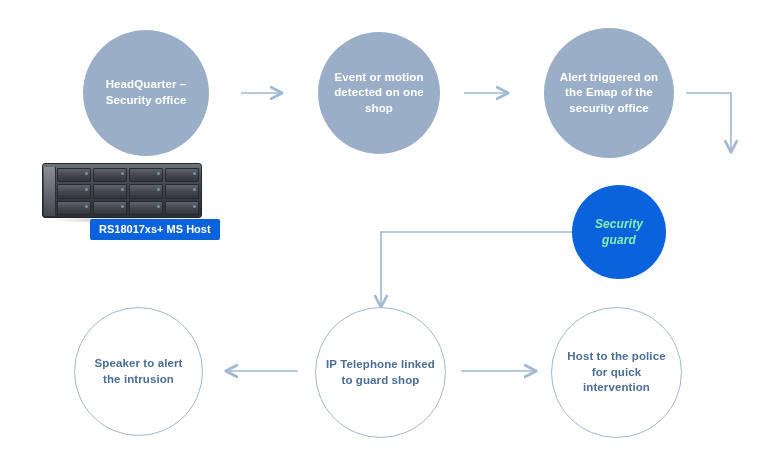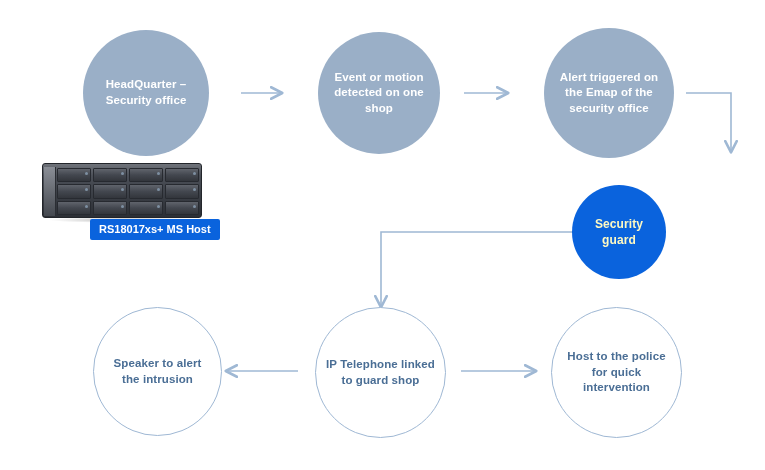--- a/index.html
+++ b/index.html
@@ -36,22 +36,23 @@
     font-weight: bold;
     letter-spacing: 0.1px;
   }
   .node.filled-gray {
     background: #9aafc7;
     color: #ffffff;
     font-size: 11.5px;
   }
   .node.filled-blue {
     background: #0a63dd;
-    color: #fef9c3;
+    color: #86efac;
     font-size: 12px;
+    font-style: italic;
   }
   .node.outline {
     background: #ffffff;
     border: 1px solid #9fb8d4;
     color: #4a6e95;
     font-size: 11.5px;
   }
 
   
   #wires {
@@ -177,21 +178,21 @@
   </div>
 
   <div class="node filled-gray" style="left:544px; top:28px; width:130px; height:130px;">
     <span class="label">Alert triggered on the Emap of the security office</span>
   </div>
 
   <div class="node filled-blue" style="left:572px; top:185px; width:94px; height:94px;">
     <span class="label">Security guard</span>
   </div>
 
-  <div class="node outline" style="left:93px; top:307px; width:129px; height:129px;">
+  <div class="node outline" style="left:74px; top:307px; width:129px; height:129px;">
     <span class="label">Speaker to alert the intrusion</span>
   </div>
 
   <div class="node outline" style="left:315px; top:307px; width:131px; height:131px;">
     <span class="label">IP Telephone linked to guard shop</span>
   </div>
 
   <div class="node outline" style="left:551px; top:307px; width:131px; height:131px;">
     <span class="label">Host to the police for quick intervention</span>
   </div>

